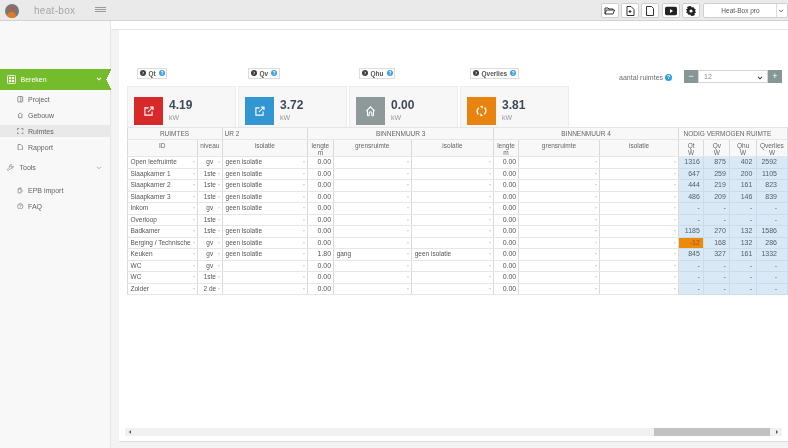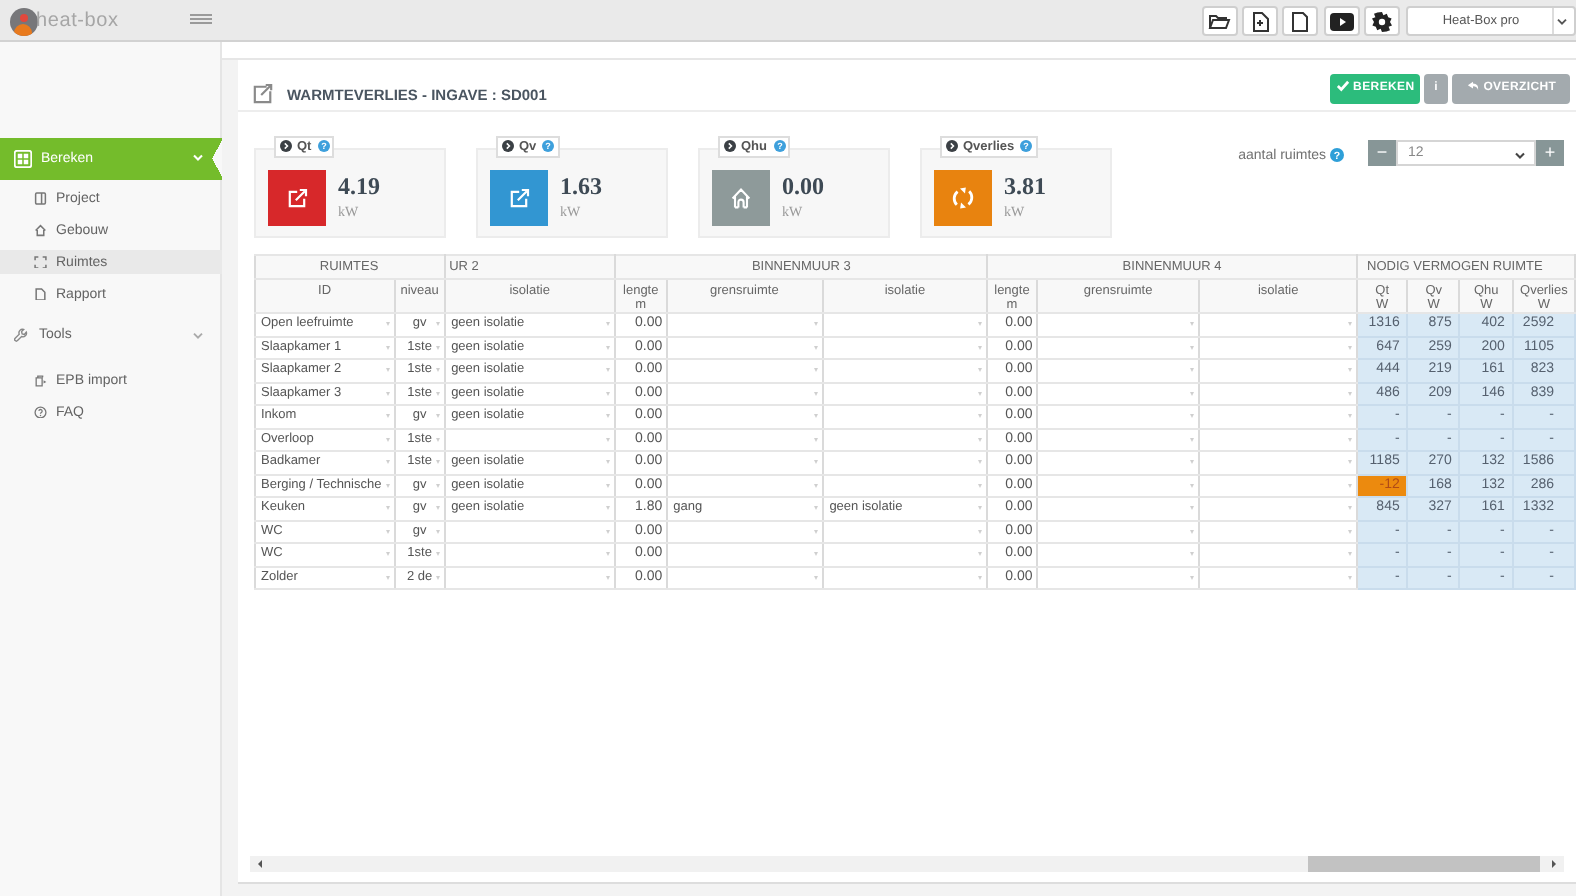--- a/index.html
+++ b/index.html
@@ -4,21 +4,21 @@
 <style>
 * { margin:0; padding:0; box-sizing:border-box; }
 html,body { width:788px; height:448px; overflow:hidden; }
 body { font-family:"Liberation Sans",sans-serif; background:#f3f3f3; position:relative; }
 
 
 #hdr { position:absolute; left:0; top:0; width:788px; height:21px; background:#eaeaea; border-bottom:1px solid #d2d2d2; }
 #logo { position:absolute; left:4.5px; top:3.5px; width:14px; height:14px; border-radius:50%; background:#77777a; overflow:hidden; }
 #logo .head { position:absolute; left:5px; top:3px; width:4px; height:4px; border-radius:50%; background:#e2483d; }
 #logo .body { position:absolute; left:2.5px; top:8.5px; width:9px; height:6px; border-radius:4.5px 4.5px 0 0; background:#e87a1e; }
-#brand { position:absolute; left:18px; top:5px; font-size:10px; color:#a6a6a6; letter-spacing:0.3px; }
+#brand { position:absolute; left:34px; top:5px; font-size:10px; color:#a6a6a6; letter-spacing:0.3px; }
 #burger { position:absolute; left:95px; top:7px; width:11px; height:7px; }
 #burger div { height:1px; background:#9a9a9a; margin-bottom:1.2px; }
 
 .hbtn { position:absolute; top:3px; width:18px; height:15px; background:#fff; border:1px solid #cfcfcf; border-radius:2px; }
 .hbtn svg { position:absolute; left:50%; top:50%; transform:translate(-50%,-50%); }
 #hsel { position:absolute; left:703px; top:3px; width:85px; height:15px; background:#fff; border:1px solid #cfcfcf; border-radius:2px; font-size:6.5px; color:#555; text-align:center; line-height:13px; }
 #hsel .div { position:absolute; right:10.5px; top:0; width:1px; height:13px; background:#dcdcdc; }
 #hsel .chev { position:absolute; right:3px; top:5px; }
 
 
@@ -44,21 +44,21 @@
 #panel { position:absolute; left:119px; top:30px; width:669px; height:412px; background:#fff; border-bottom:1px solid #ddd; }
 #titlebar { position:absolute; left:0; top:0; width:669px; height:26px; border-bottom:1px solid #ededed; }
 #title-ic { position:absolute; left:7px; top:12px; }
 #title-tx { position:absolute; left:24.5px; top:12.5px; font-size:7.5px; font-weight:bold; color:#4a5560; }
 .tbtn { position:absolute; top:7px; height:15px; border-radius:2px; color:#fff; font-size:6px; font-weight:bold; text-align:center; line-height:15px; white-space:nowrap; letter-spacing:0.2px; }
 #btn-bereken { left:546px; width:45px; background:#2cbc7c; }
 #btn-i { left:593px; width:12px; background:#a3aaae; }
 #btn-over { left:607px; width:59px; background:#a3aaae; }
 
 
-.card { position:absolute; top:44px; width:96px; height:45px; background:#f7f7f7; border:1px solid #ececec;font-family:Liberation Serif, serif; }
+.card { position:absolute; top:56px; width:109px; height:45px; background:#f7f7f7; border:1px solid #ececec; }
 .card .ic { position:absolute; left:6px; top:10px; width:29px; height:28px; }
 .card .val { position:absolute; left:41px; top:11px; font-size:12px; font-weight:bold; color:#3e4a55; }
 .card .kw { position:absolute; left:41px; top:27px; font-size:7px; color:#9a9a9a; }
 .tab { position:absolute; top:38px; height:10.5px; background:#fff; border:1px solid #ddd; font-size:6.5px; font-weight:bold; color:#555; display:flex; align-items:center; gap:3px; padding:0 1.5px; white-space:nowrap; z-index:2; }
 .tab svg { flex:none; }
 
 
 #aantal-tx { position:absolute; left:420px; top:43.5px; width:133px; text-align:right; font-size:7px; color:#707070; }
 #spin { position:absolute; left:565px; top:40px; }
 #spin .minus { position:absolute; left:0; top:0; width:14px; height:13px; background:#879697; color:#fff; text-align:center; line-height:12px; font-size:9px; }
@@ -200,34 +200,20 @@
 <div class="nav-item" style="top:198.6px">
   <svg class="ic" viewBox="0 0 12 12">
       <circle cx="6" cy="6" r="5" fill="none" stroke="#777" stroke-width="1.2"></circle>
       <path d="M4.5 4.5 a1.5 1.5 0 1 1 2.3 1.5 q-0.8 0.5 -0.8 1.2" fill="none" stroke="#777" stroke-width="1.2"></path>
       <circle cx="6" cy="8.8" r="0.7" fill="#777"></circle>
     </svg>
   <span class="tx">FAQ</span>
 </div>
 
 <div id="panel">
-  <div id="titlebar">
-    <svg id="title-ic" width="11" height="10" viewBox="0 0 12 11">
-        <path d="M8 1.5 H1.5 V10 H10 V4" fill="none" stroke="#8a8a8a" stroke-width="1.2"></path>
-        <path d="M5 6 L10.5 0.5 M7.5 0.5 h3 v3" fill="none" stroke="#8a8a8a" stroke-width="1.2"></path>
-      </svg>
-    <span id="title-tx">WARMTEVERLIES - INGAVE : SD001</span>
-    <div class="tbtn" id="btn-bereken"><svg width="7" height="6" viewBox="0 0 8 7" style="vertical-align:-0.5px">
-          <path d="M1 3.5 L3 5.5 L7 1" fill="none" stroke="#fff" stroke-width="1.6"></path>
-        </svg> BEREKEN</div>
-    <div class="tbtn" id="btn-i">i</div>
-    <div class="tbtn" id="btn-over"><svg width="7" height="6" viewBox="0 0 8 7" style="vertical-align:-0.5px">
-          <path d="M4 1 L1 3 l3 2 v-1.3 q2.5 0 3 2.3 q0.5-4-3-4z" fill="#fff"></path>
-        </svg> OVERZICHT</div>
-  </div>
 
   <div class="tab" style="left:18px">
       <svg width="6" height="6" viewBox="0 0 10 10">
         <circle cx="5" cy="5" r="5" fill="#3b4045"></circle>
         <path d="M4 2.8 L6.2 5 L4 7.2" fill="none" stroke="#fff" stroke-width="1.3"></path>
       </svg>
       <span>Qt</span>
       <svg width="6" height="6" viewBox="0 0 10 10">
         <circle cx="5" cy="5" r="5" fill="#3ea0dc"></circle>
         <text x="5" y="7.6" font-size="7.5" fill="#fff" text-anchor="middle" font-weight="bold">?</text>
@@ -252,21 +238,21 @@
         <circle cx="5" cy="5" r="5" fill="#3ea0dc"></circle>
         <text x="5" y="7.6" font-size="7.5" fill="#fff" text-anchor="middle" font-weight="bold">?</text>
       </svg>
     </div>
   <div class="card" style="left:119px">
     <svg class="ic" viewBox="0 0 29 28">
         <rect width="29" height="28" fill="#3296d2"></rect>
         <path d="M14.6 10.9 H10.9 V18.1 H18.1 V14.4" fill="none" stroke="#fff" stroke-width="1.1"></path>
         <path d="M13.9 15.1 L18.4 10.6 M15.9 10 h3.1 v3.1" fill="none" stroke="#fff" stroke-width="1.1"></path>
       </svg>
-    <div class="val">1.63</div>
+    <div class="val">3.72</div>
       <div class="kw">kW</div>
   </div>
   <div class="tab" style="left:240px">
       <svg width="6" height="6" viewBox="0 0 10 10">
         <circle cx="5" cy="5" r="5" fill="#3b4045"></circle>
         <path d="M4 2.8 L6.2 5 L4 7.2" fill="none" stroke="#fff" stroke-width="1.3"></path>
       </svg>
       <span>Qhu</span>
       <svg width="6" height="6" viewBox="0 0 10 10">
         <circle cx="5" cy="5" r="5" fill="#3ea0dc"></circle>

